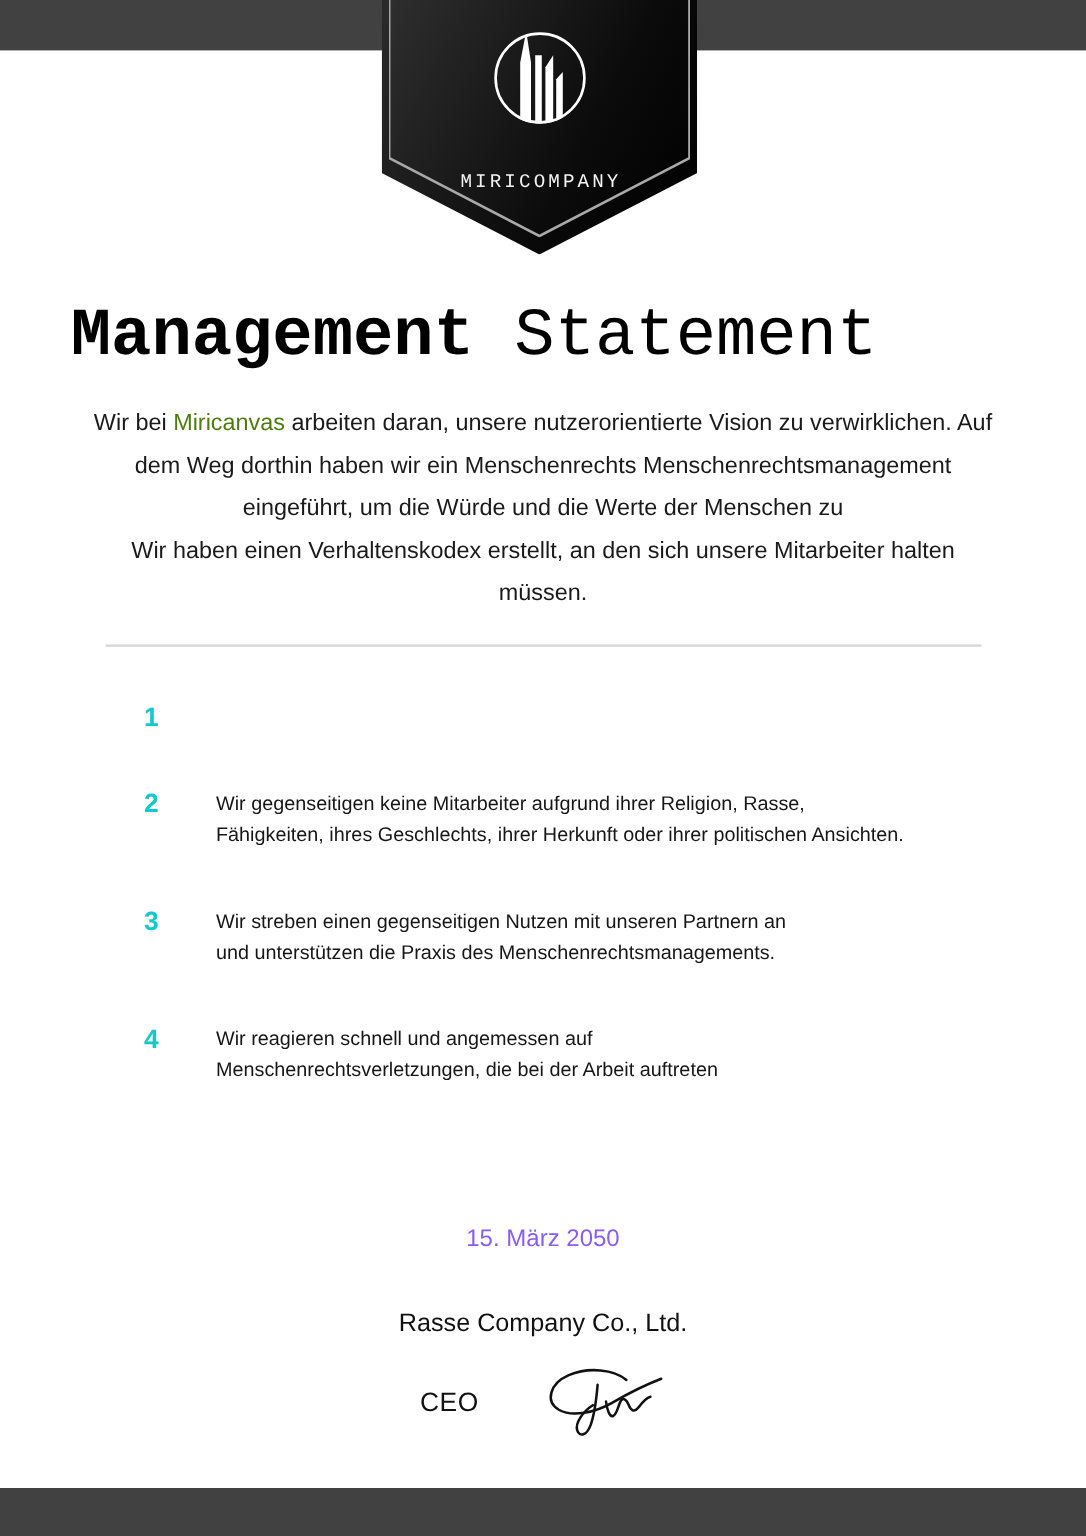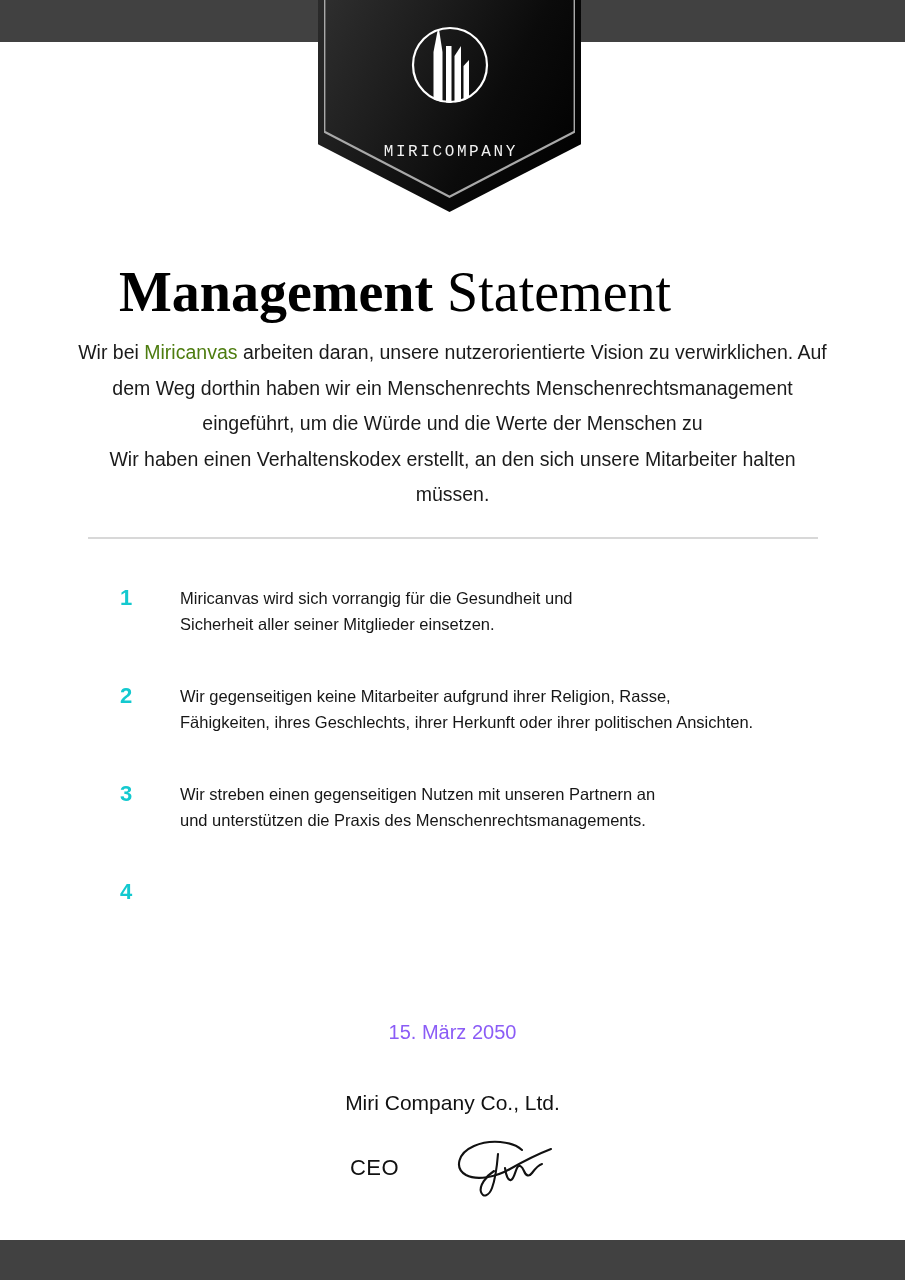--- a/index.html
+++ b/index.html
@@ -96,28 +96,28 @@
   
   .doc {
     position: absolute;
     top: 0; left: 0;
     width: 905px;
     z-index: 2;
   }
 
   .title {
     position: absolute;
-    top: 260px;
+    top: 248px;
     left: 0;
     width: 790px;
     text-align: center;
     font-size: 56px;
     line-height: 64px;
     color: #000000;
-    font-family: Liberation Serif, serif;
+    font-family: Liberation Mono, monospace;
     white-space: nowrap;
   }
   .title .t-bold { font-weight: 700; }
   .title .t-light { font-weight: 400; }
 
   .intro {
     position: absolute;
     top: 335px;
     left: 70px;
     width: 765px;
@@ -258,40 +258,40 @@
     <span>Wir bei </span><span class="accent">Miricanvas</span><span> arbeiten daran, unsere nutzerorientierte Vision zu verwirklichen. Auf dem Weg dorthin haben wir ein Menschenrechts Menschenrechtsmanagement eingeführt, um die Würde und die Werte der Menschen zu</span>
     <br>
     <span>Wir haben einen Verhaltenskodex erstellt, an den sich unsere Mitarbeiter halten müssen.</span>
   </div>
 
   <div class="divider"></div>
 
   <div class="list">
     <div class="list-item">
       <div class="item-num">1</div>
-      <div class="item-text">Miricanvas wird sich vorrangig für die Gesundheit und
-Sicherheit aller seiner Mitglieder einsetzen.</div>
     </div>
     <div class="list-item">
       <div class="item-num">2</div>
       <div class="item-text">Wir gegenseitigen keine Mitarbeiter aufgrund ihrer Religion, Rasse,
 Fähigkeiten, ihres Geschlechts, ihrer Herkunft oder ihrer politischen Ansichten.</div>
     </div>
     <div class="list-item">
       <div class="item-num">3</div>
       <div class="item-text">Wir streben einen gegenseitigen Nutzen mit unseren Partnern an
 und unterstützen die Praxis des Menschenrechtsmanagements.</div>
     </div>
     <div class="list-item">
       <div class="item-num">4</div>
+      <div class="item-text">Wir reagieren schnell und angemessen auf
+Menschenrechtsverletzungen, die bei der Arbeit auftreten</div>
     </div>
   </div>
 
   <div class="sig-date">15. März 2050</div>
-  <div class="sig-company">Miri Company Co., Ltd.</div>
+  <div class="sig-company">Rasse Company Co., Ltd.</div>
 
   <div class="sig-row">
     <span class="sig-role">CEO</span>
     <span class="sig-scribble">
       <svg viewBox="0 0 105 70" width="105" height="70" aria-hidden="true">
         <g fill="none" stroke="#111111" stroke-width="2.1" stroke-linecap="round" stroke-linejoin="round">
           <path d="M72 18 C62 9, 40 7, 24 14 C8 21, 4 36, 16 43 C27 49, 46 45, 60 37 C74 29, 88 22, 101 17"></path>
           <path d="M48 22 C47 34, 45 48, 42 56 C39 64, 33 66, 31 60 C29 54, 36 44, 44 39"></path>
           <path d="M55 36 C56 43, 58 49, 61 48 C64 47, 65 40, 67 36 C69 32, 72 34, 74 39 C76 44, 79 45, 82 41 C85 37, 88 33, 92 32"></path>
         </g>

